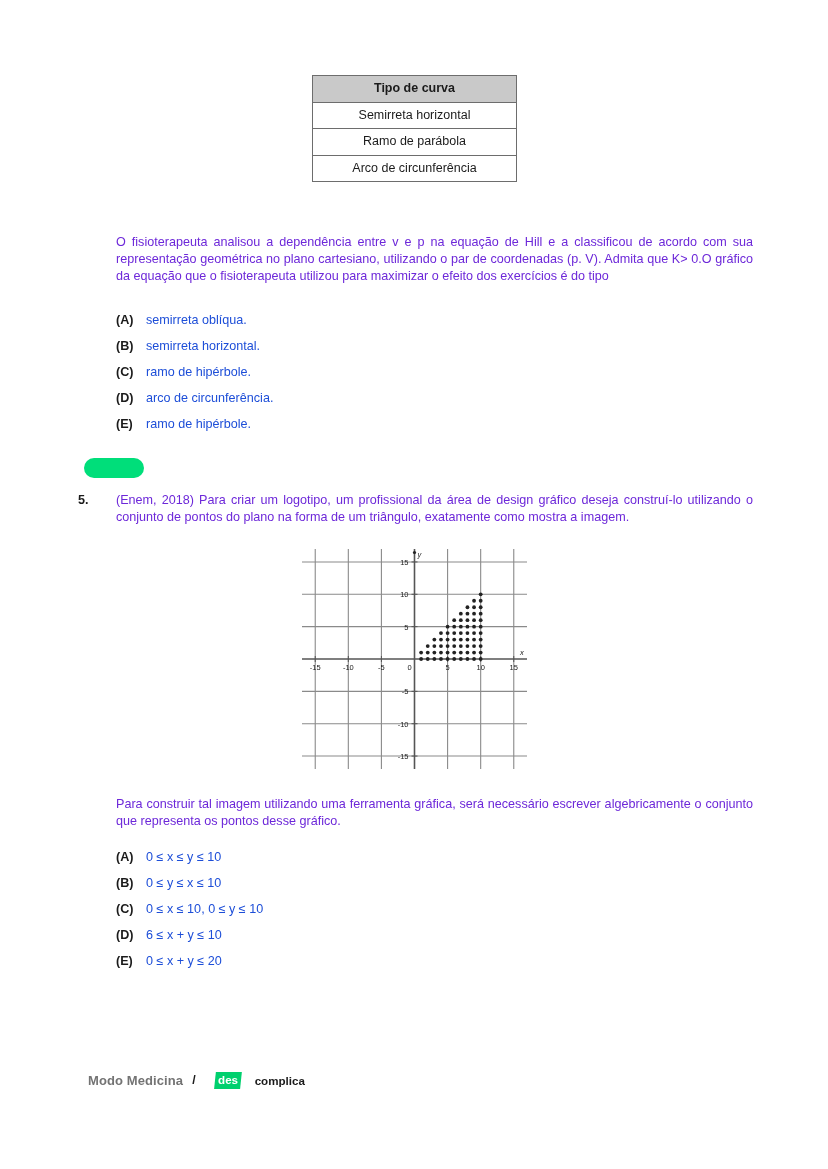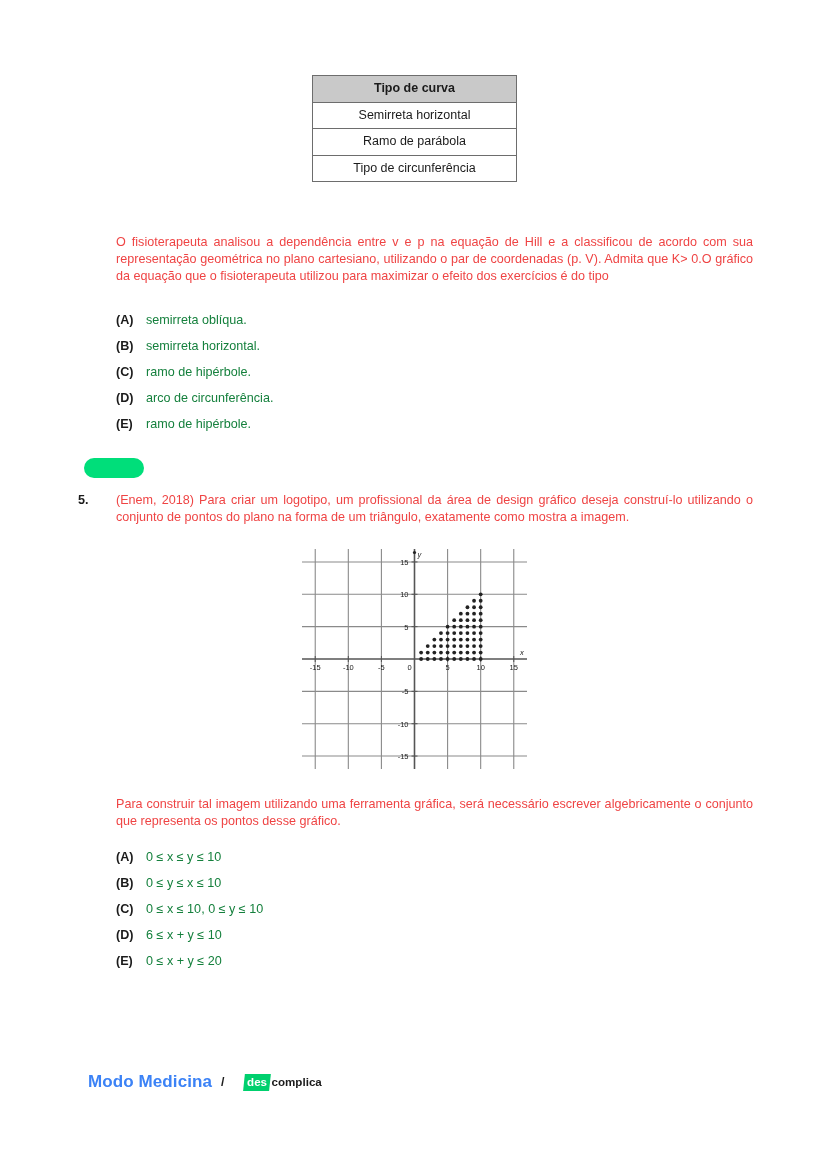--- a/index.html
+++ b/index.html
@@ -45,38 +45,38 @@
 
   
   .content { position: absolute; left: 116px; width: 637px; }
 
   p.para {
     margin: 0;
     font-size: 12.6px;
     line-height: 16.8px;
     text-align: justify;
     text-justify: inter-word;
-    color: #ef4444;
+    color: #6d28d9;
   }
 
   .opts { margin: 0; padding: 0; list-style: none; }
   .opt {
     display: flex;
     align-items: baseline;
     font-size: 12.6px;
     line-height: 16px;
     margin-bottom: 10px;
   }
   .opt-key {
     font-weight: bold;
     width: 30px;
     flex: 0 0 30px;
     color: #1b1b1b;
   }
-  .opt-text { color: #15803d; }
+  .opt-text { color: #1d4ed8; }
 
   
   .pill {
     position: absolute;
     left: 84px;
     top: 458px;
     width: 60px;
     height: 20px;
     border-radius: 10px;
     background: #00de7a;
@@ -106,24 +106,24 @@
   
   .footer {
     position: absolute;
     left: 88px;
     top: 1072px;
     display: flex;
     align-items: center;
     gap: 7px;
   }
   .footer-label {
-    font-size: 17px;
+    font-size: 13px;
     font-weight: bold;
     letter-spacing: 0.1px;
-    color: #3b82f6;
+    color: #737373;
   }
   .footer-slash {
     font-size: 12.4px;
     font-weight: bold;
     color: #1b1b1b;
     margin-left: 2px;
   }
   .logo {
     display: flex;
     align-items: center;
@@ -137,21 +137,21 @@
     padding: 2px 3px 3px 3px;
     line-height: 1;
     transform: skewX(-6deg);
   }
   .logo-des span { display: inline-block; transform: skewX(6deg); }
   .logo-complica {
     color: #1b1b1b;
     font-size: 11.6px;
     font-weight: bold;
     line-height: 1;
-    padding-left: 2px;
+    padding-left: 14px;
   }
 </style>
 </head>
 <body>
 
 <div class="page">
 
   <div class="table-wrap">
     <table class="curva">
       <thead>
@@ -160,21 +160,21 @@
         </tr>
       </thead>
       <tbody>
         <tr>
           <td>Semirreta horizontal</td>
         </tr>
         <tr>
           <td>Ramo de parábola</td>
         </tr>
         <tr>
-          <td>Tipo de circunferência</td>
+          <td>Arco de circunferência</td>
         </tr>
       </tbody>
     </table>
   </div>
 
   <div class="content" style="top:234px;">
     <p class="para">O fisioterapeuta analisou a dependência entre v e p na equação de Hill e a classificou de acordo com sua representação geométrica no plano cartesiano, utilizando o par de coordenadas (p. V). Admita que K&gt; 0.O gráfico da equação que o fisioterapeuta utilizou para maximizar o efeito dos exercícios é do tipo</p>
   </div>
 
   <div class="content" style="top:312px;">

